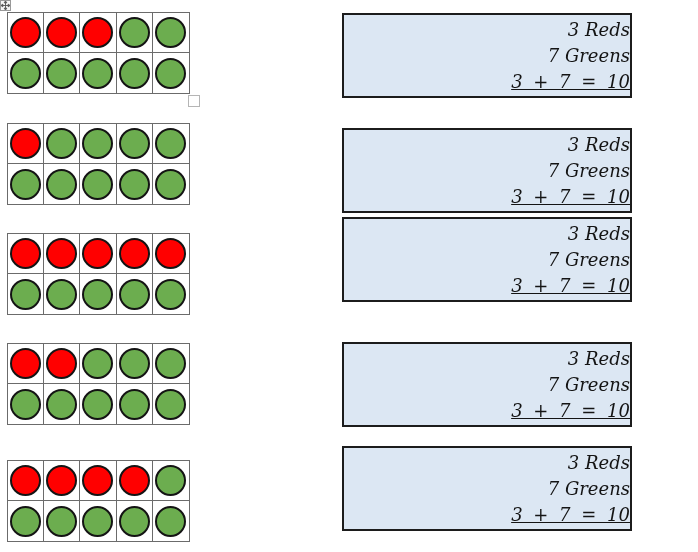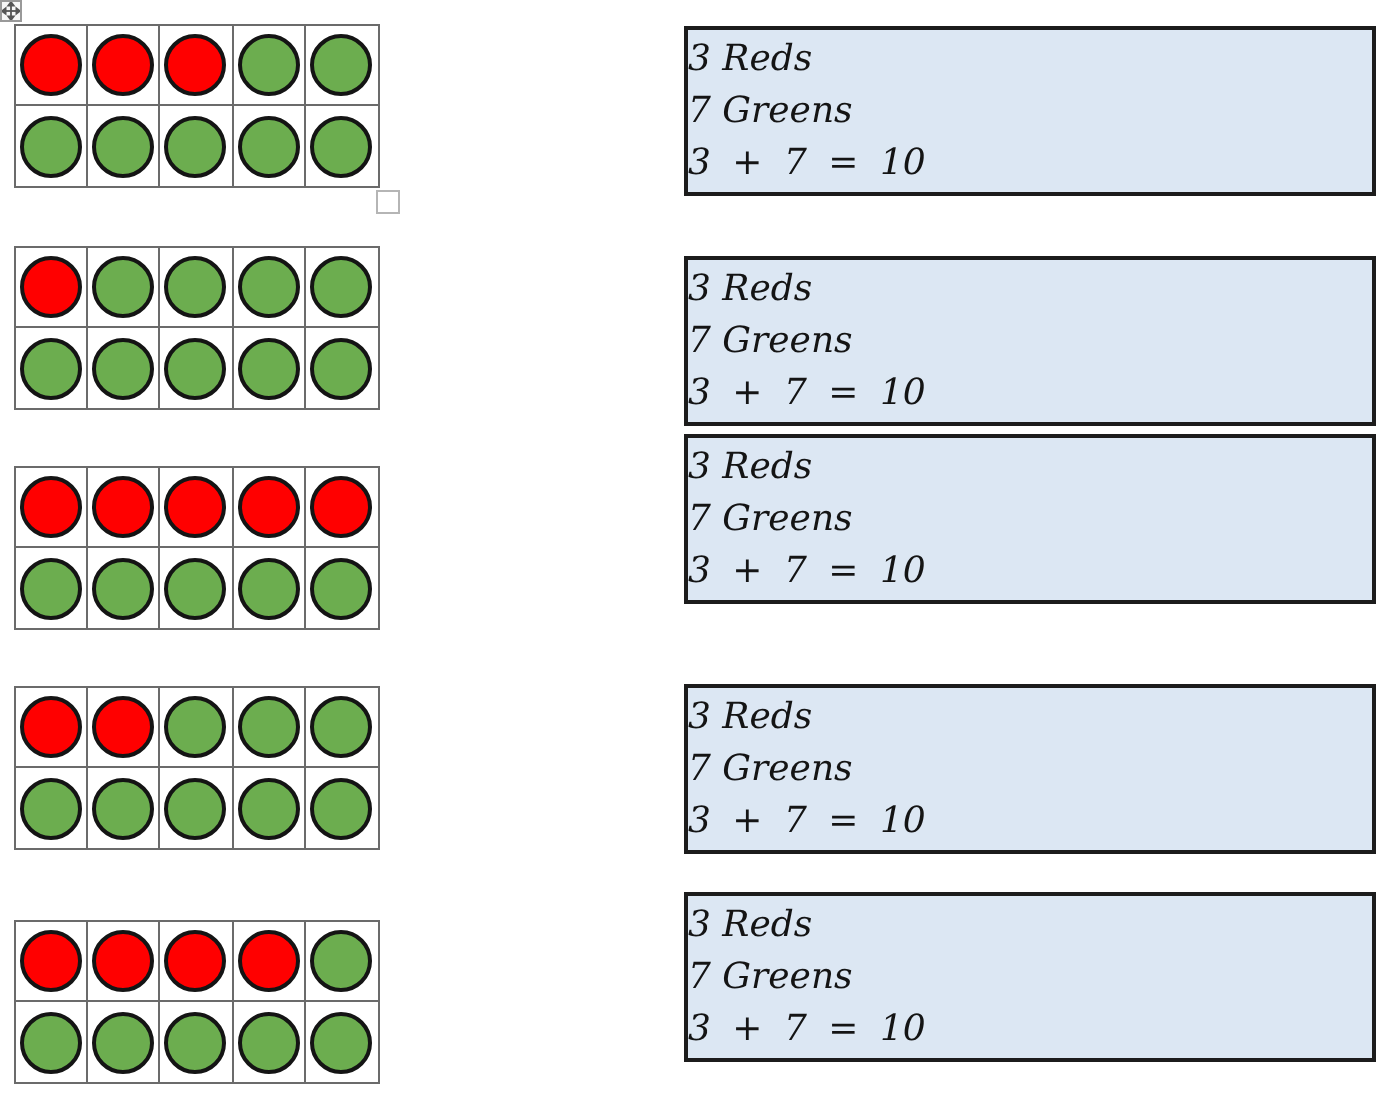--- a/index.html
+++ b/index.html
@@ -41,36 +41,36 @@
     border-radius: 50%;
     border: 2px solid #141414;
   }
   .dot.red   { background: var(--red); }
   .dot.green { background: var(--green); }
 
   
   .answerbox {
     position: absolute;
     left: 342px;
-    width: 346px;
+    width: 290px;
     height: 85px;
     background: var(--box-bg);
     border: 2px solid var(--box-border);
     box-sizing: border-box;
     display: flex;
     flex-direction: column;
-    align-items: flex-start;
+    align-items: flex-end;
     justify-content: center;
     font-style: italic;
     font-size: 18px;
     line-height: 26px;
     color: #141414;
   }
   .answerbox .line { white-space: pre; }
-  .answerbox .line.eq { word-spacing: 5px; }
+  .answerbox .line.eq { word-spacing: 5px; text-decoration: underline; }
 
   
   .move-handle {
     position: absolute;
     left: 0; top: 0;
     width: 11px; height: 11px;
     border: 1px solid #999;
     background: #f6f6f6;
     display: flex;
     align-items: center;

